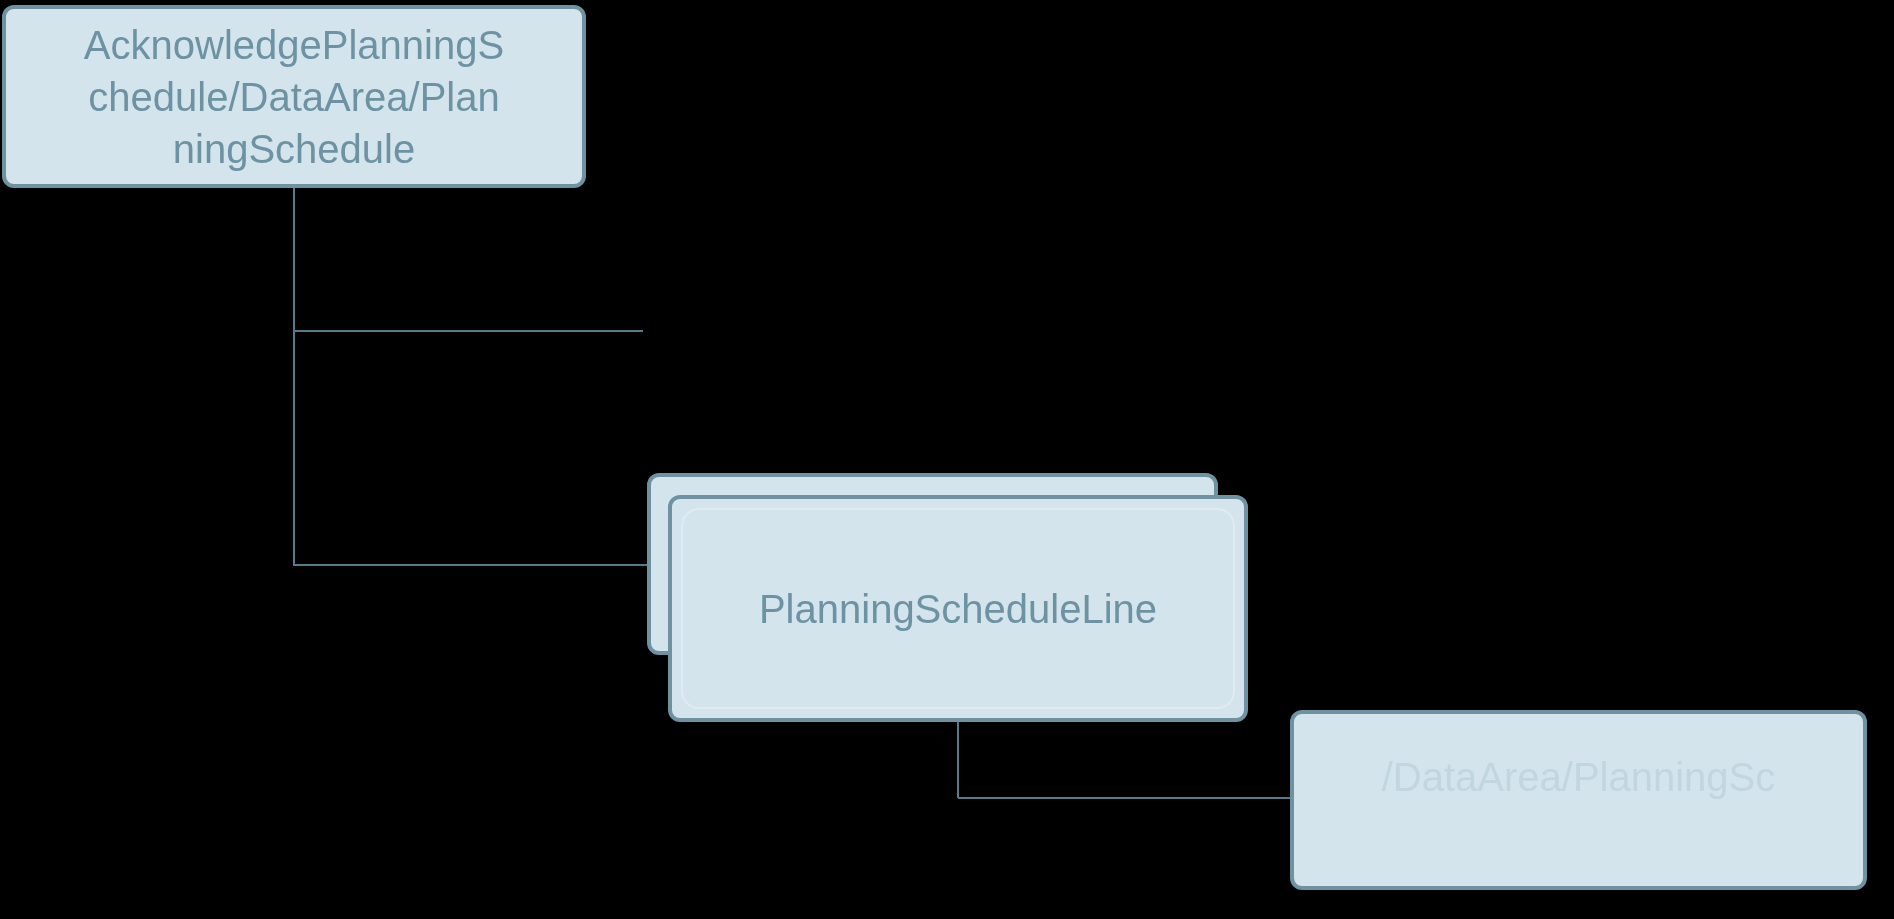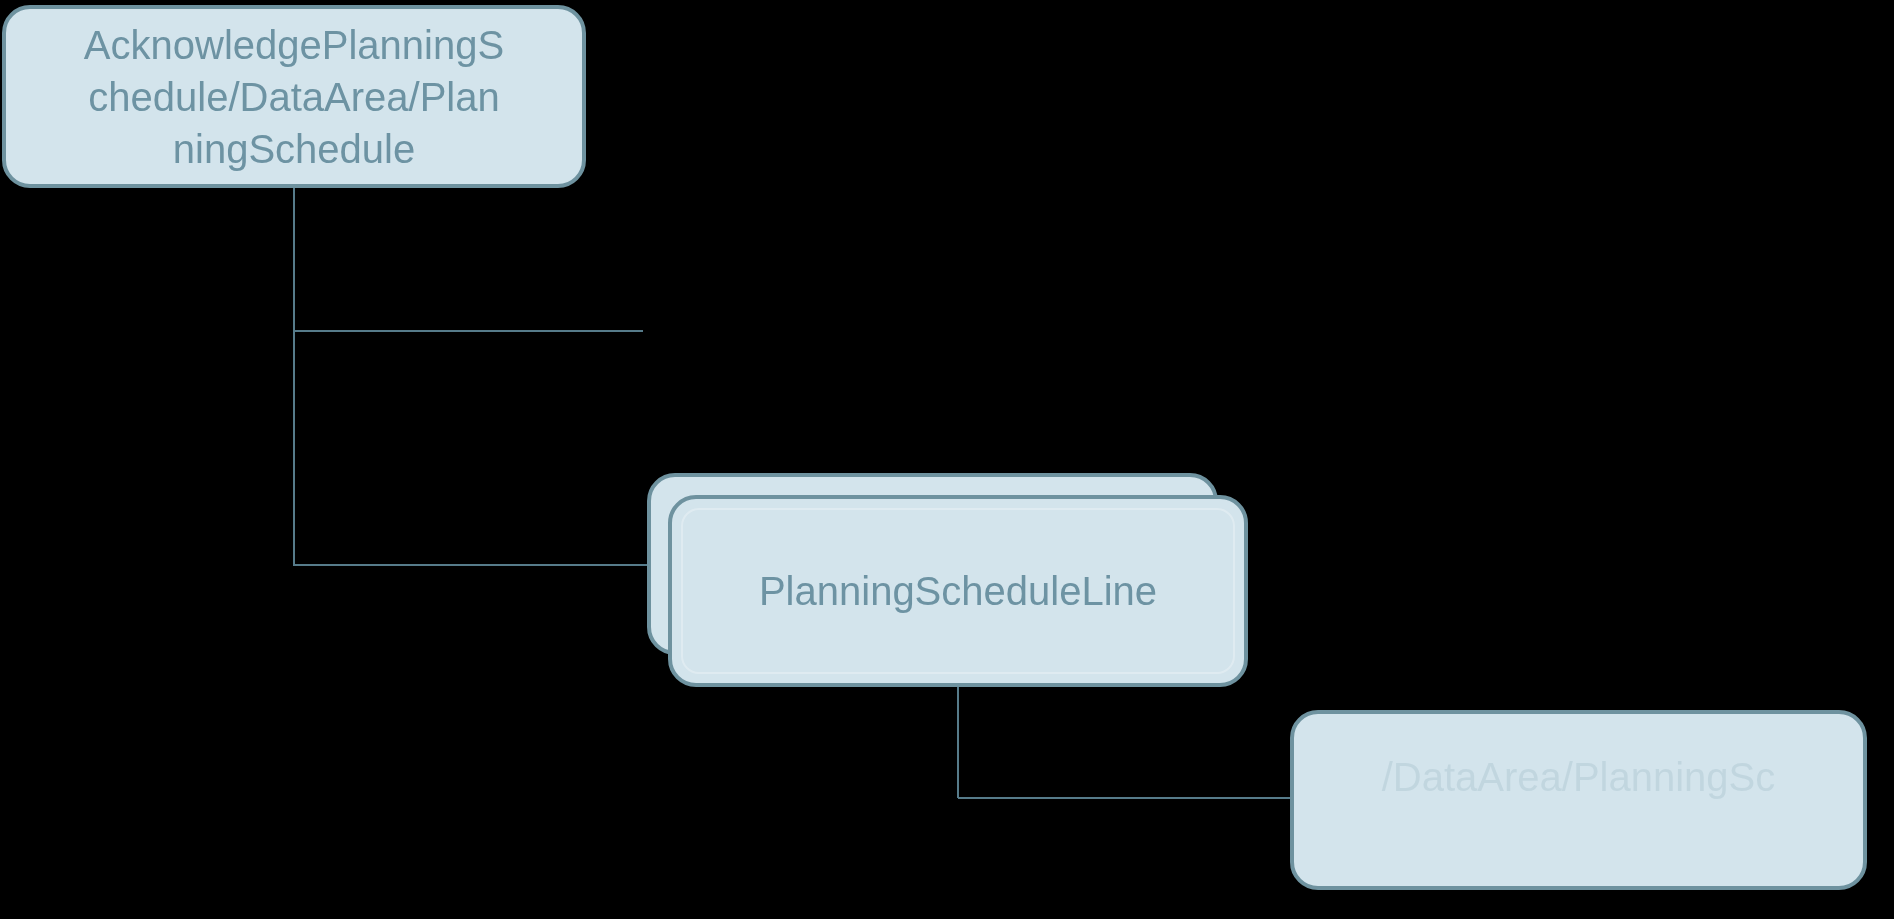--- a/index.html
+++ b/index.html
@@ -23,21 +23,21 @@
   .diagram {
     position: relative;
     width: 1894px;
     height: 919px;
   }
   .card {
     position: absolute;
     box-sizing: border-box;
     background: var(--node-fill);
     border: 4px solid var(--node-border);
-    border-radius: 28px;
+    border-radius: 12px;
     display: flex;
     align-items: center;
     justify-content: center;
     color: var(--node-text);
     font-size: 40px;
     line-height: 52px;
     text-align: center;
     z-index: 2;
   }
   .card .label {
@@ -68,21 +68,21 @@
     line-height: 52px;
     text-align: center;
     z-index: 4;
     pointer-events: none;
   }
 
   
   #node-root         { left: 2px;    top: 5px;   width: 584px; height: 183px; }
   #node-header       { left: 643px;  top: 240px; width: 584px; height: 185px; }
   #node-line-back    { left: 647px;  top: 473px; width: 571px; height: 182px; }
-  #node-line         { left: 668px;  top: 495px; width: 580px; height: 192px; }
+  #node-line         { left: 668px;  top: 495px; width: 580px; height: 227px; }
   #node-detail-back  { left: 1290px; top: 710px; width: 577px; height: 180px; }
   #node-detail       { left: 1308px; top: 732px; width: 582px; height: 180px; }
   #node-detail-ghost { left: 1290px; top: 751px; width: 577px; height: 52px; }
 
   #conn-trunk          { left: 293px; top: 188px; width: 2px;   height: 378px; }
   #conn-header-branch  { left: 294px; top: 330px; width: 349px; height: 2px; }
   #conn-line-branch    { left: 294px; top: 564px; width: 353px; height: 2px; }
   #conn-line-drop      { left: 957px; top: 680px; width: 2px;   height: 118px; }
   #conn-detail-branch  { left: 958px; top: 797px; width: 332px; height: 2px; }
 </style>

